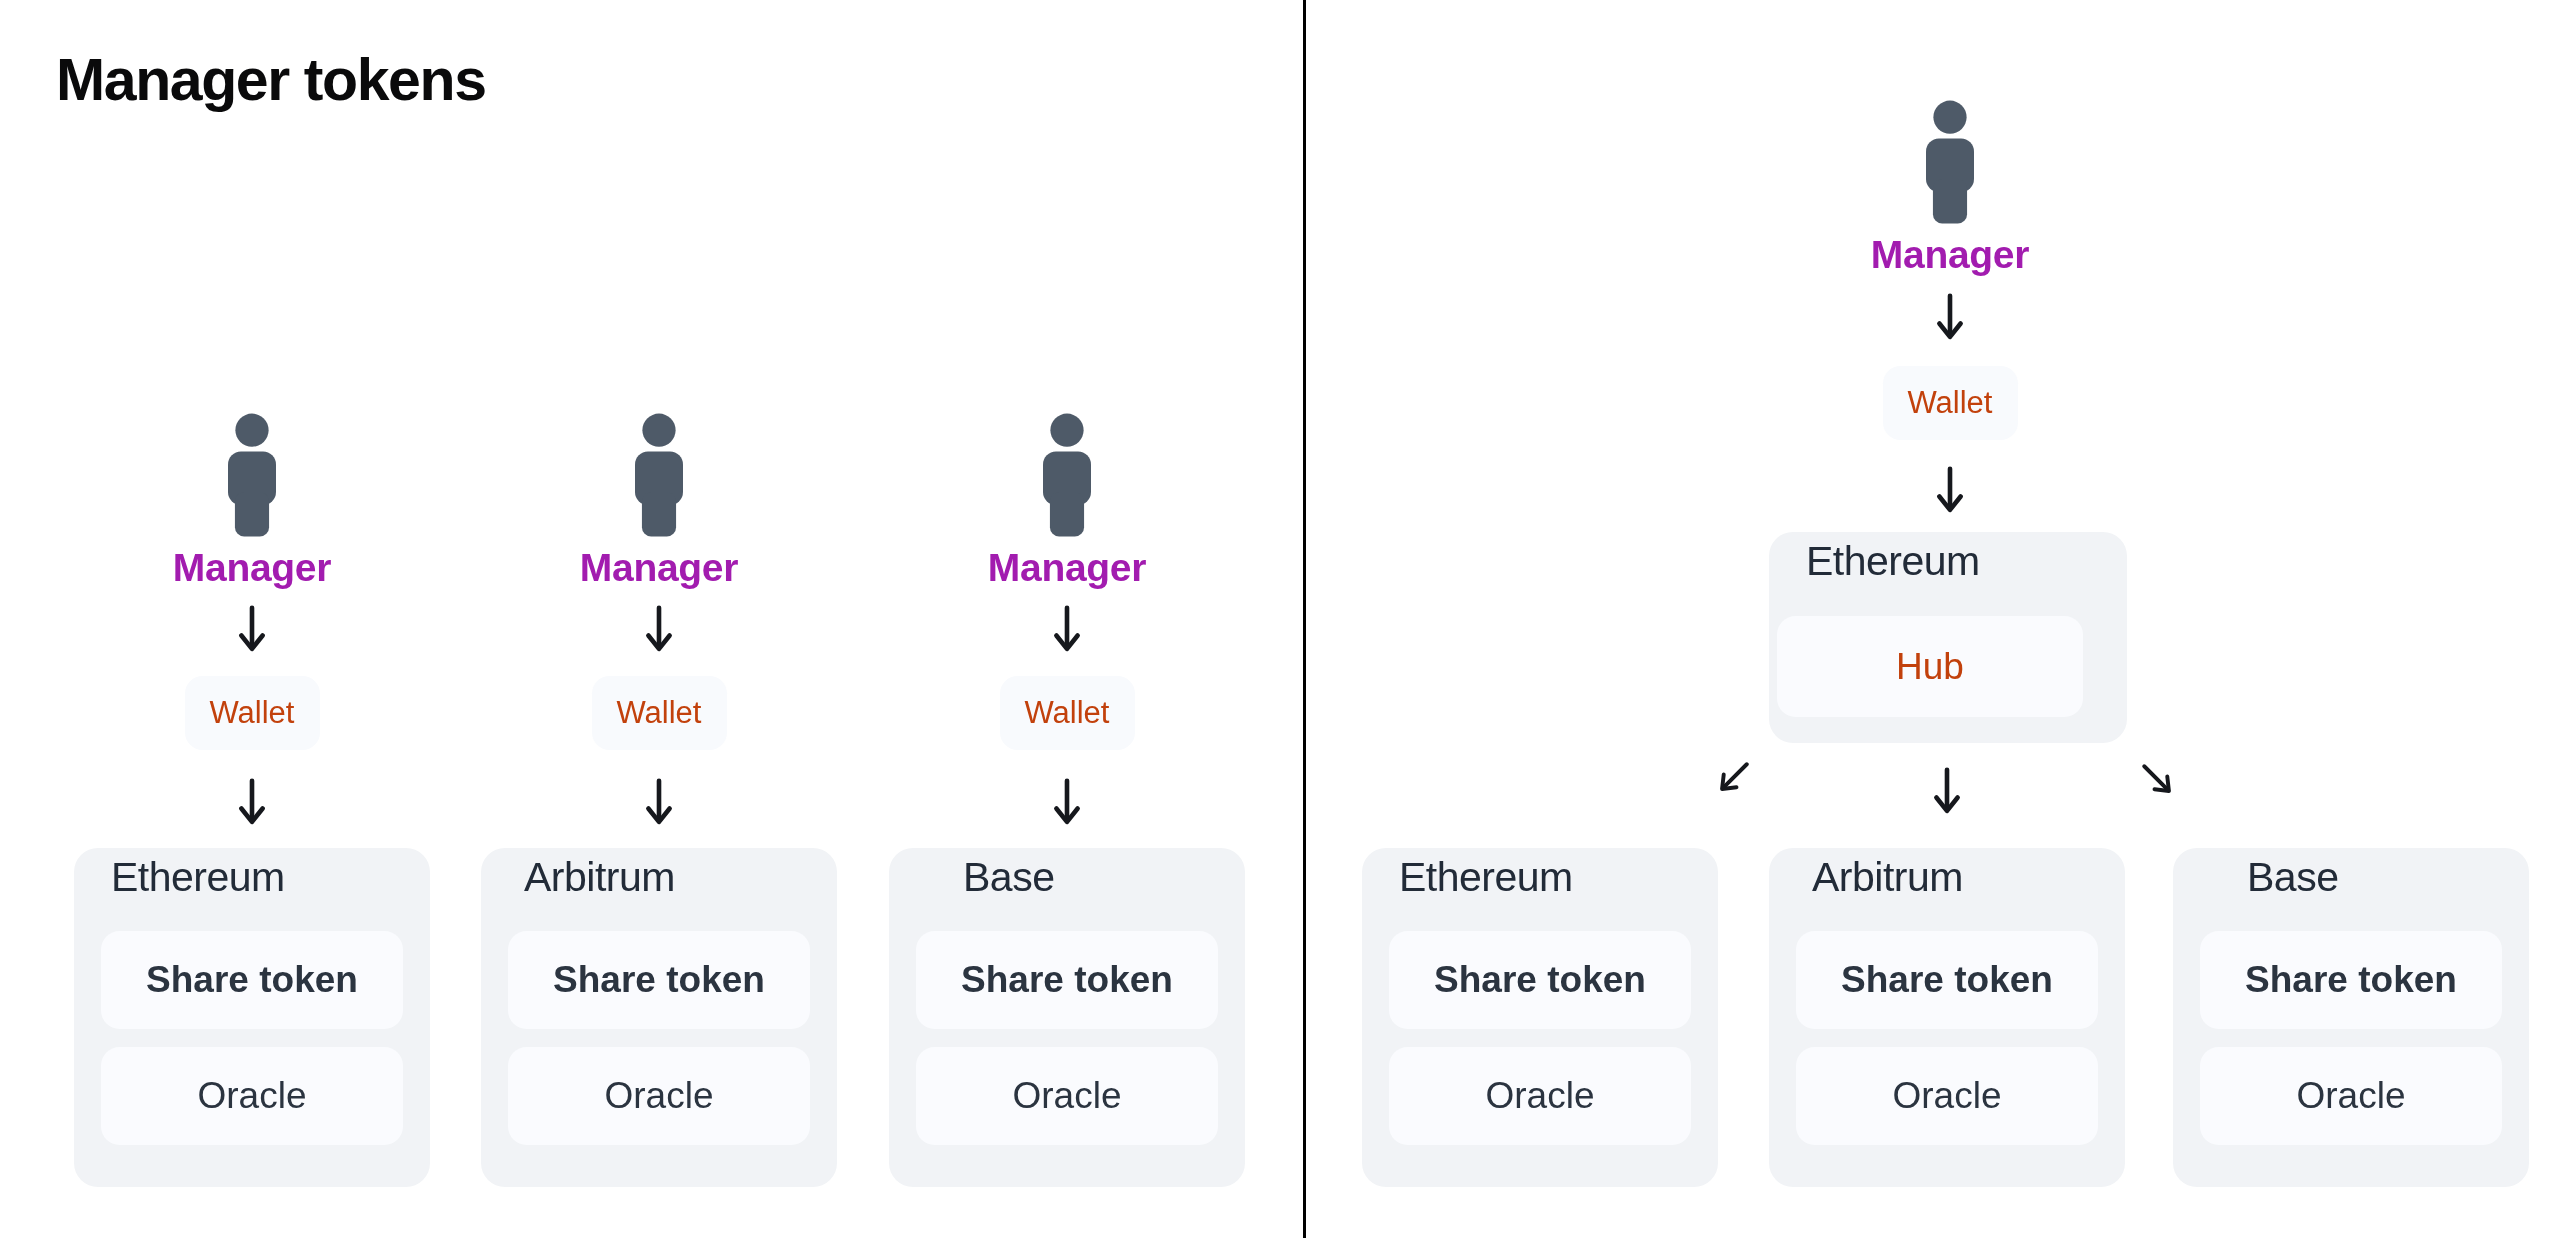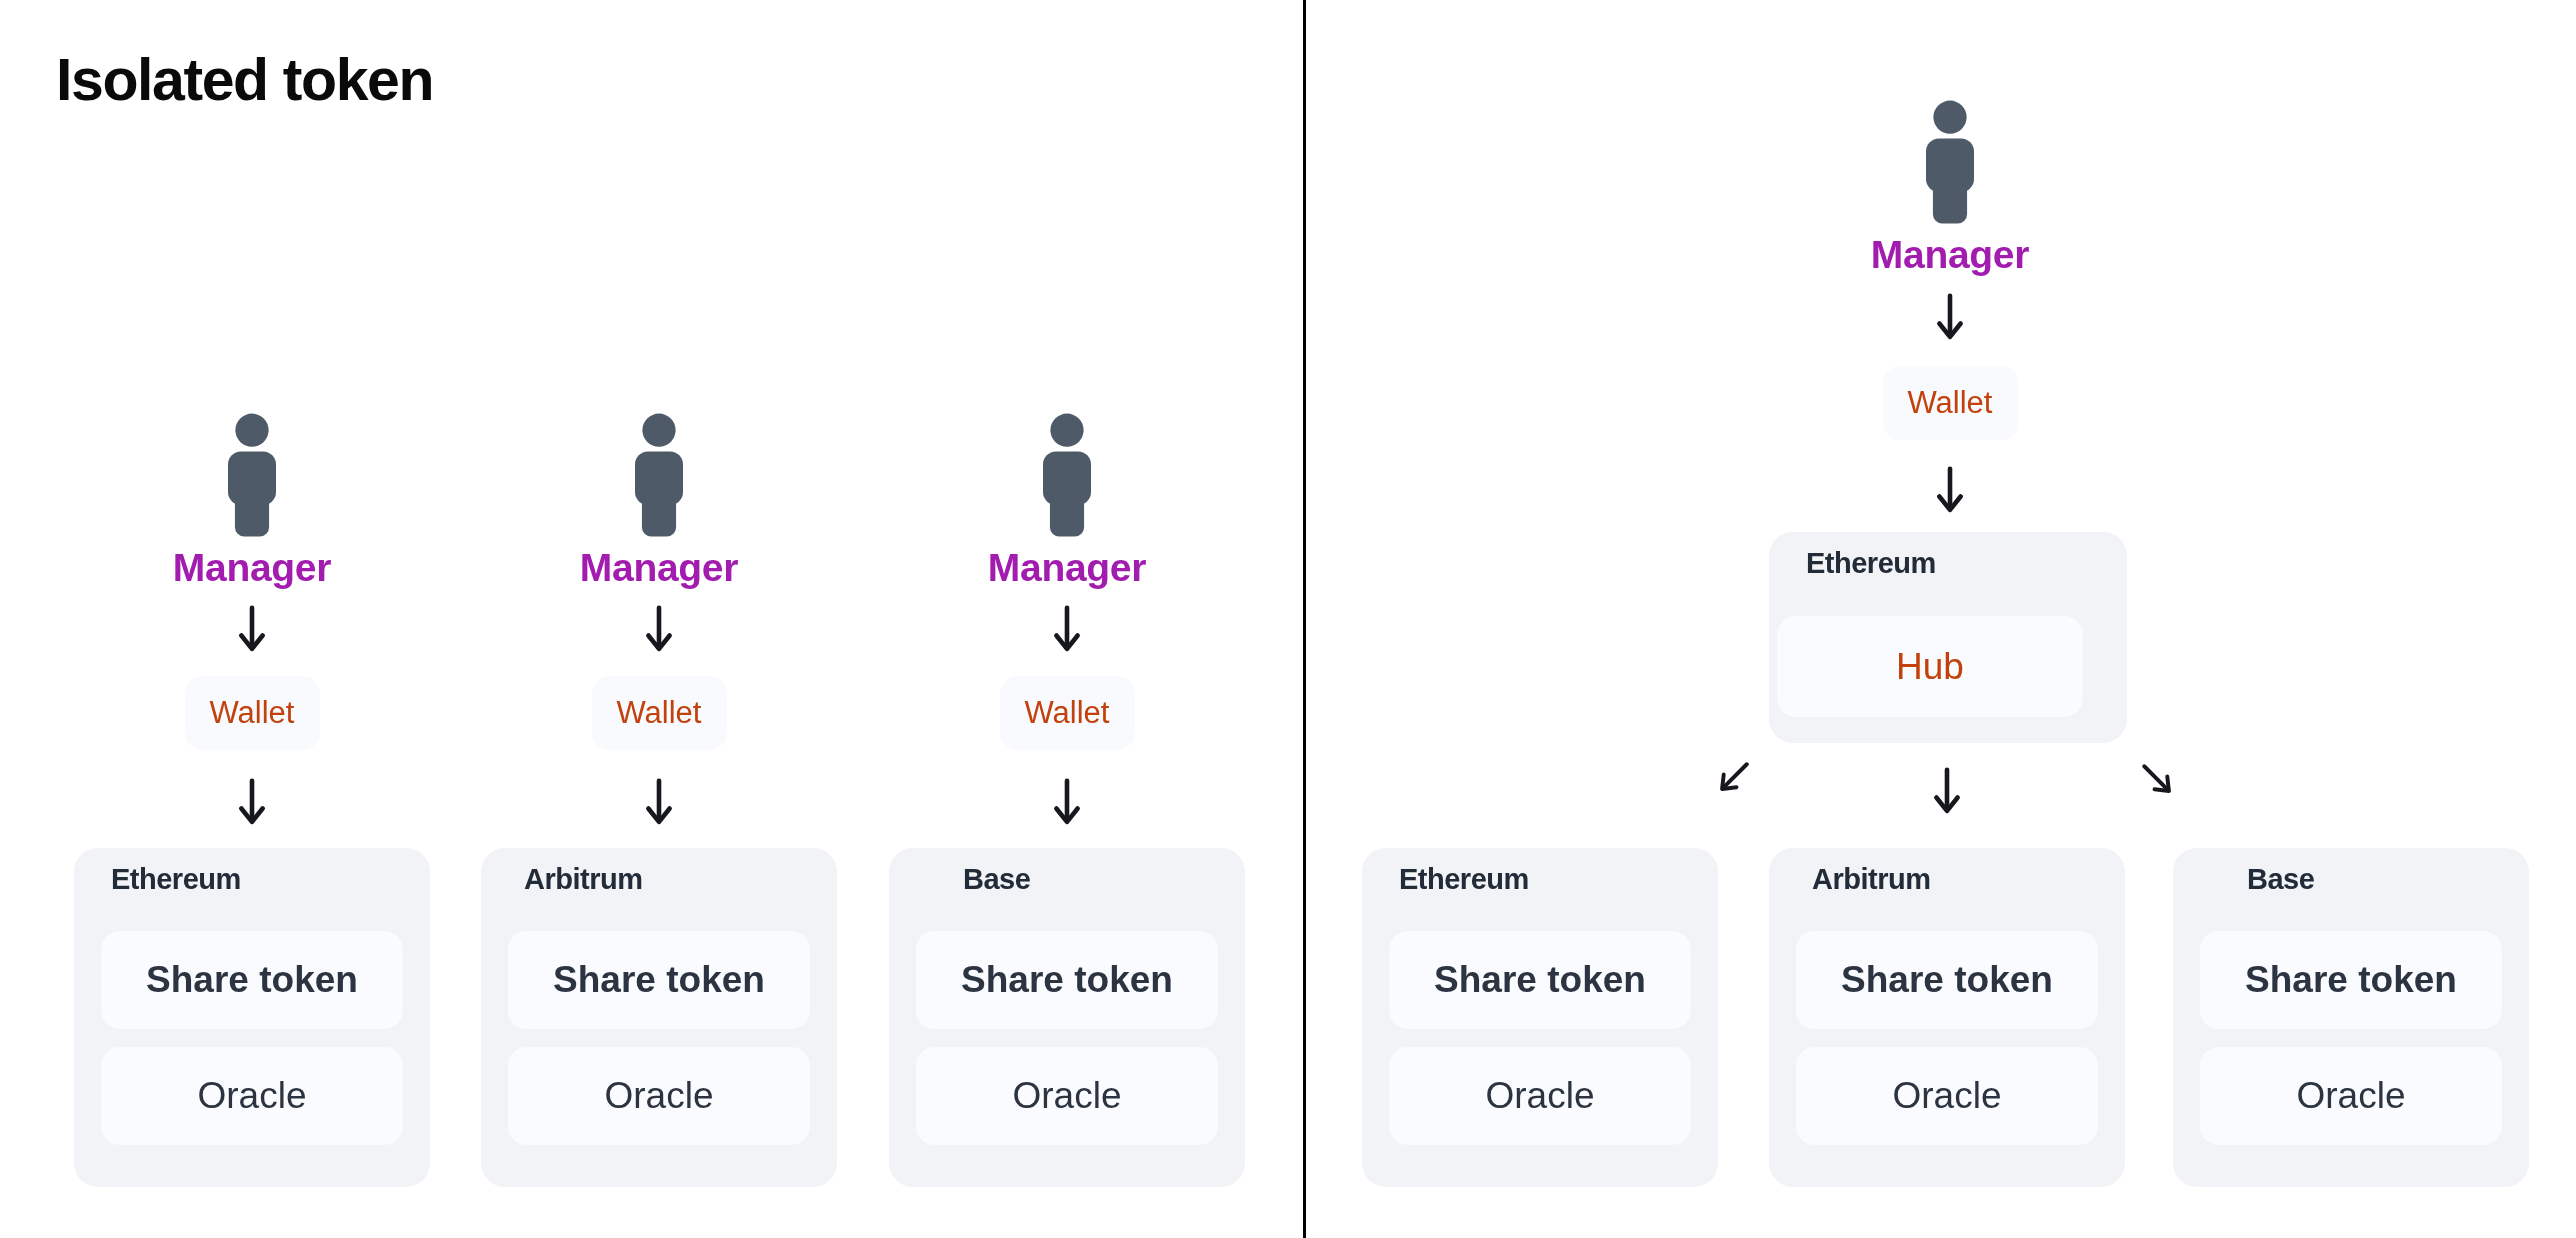--- a/index.html
+++ b/index.html
@@ -32,21 +32,21 @@
     width:135px;height:74px;border-radius:17.6px;background:#f8fafd;
     display:flex;align-items:center;justify-content:center;
     font-size:31px;color:#c2410c;
   }
 
   
   .chain-card{
     position:absolute;top:848px;width:356px;height:339px;border-radius:24px;background:#f1f3f6;
   }
   .chain-head{
-    position:absolute;top:15px;font-size:29px;font-weight:700;color:#222b38;letter-spacing:-0.5px;white-space:nowrap;
+    position:absolute;top:6px;font-size:41px;font-weight:400;color:#222b38;letter-spacing:-0.5px;white-space:nowrap;
   }
   .head-pad-a{left:37px;}
   .head-pad-b{left:43px;}
   .head-pad-c{left:74px;}
   .inner-box{
     position:absolute;left:27px;width:302px;border-radius:18.6px;background:#fafbfe;
     display:flex;align-items:center;justify-content:center;font-size:37px;color:#2b3440;
   }
   .inner-box.box-1{top:83px;height:98px;font-weight:bold;}
   .inner-box.box-2{top:199px;height:98px;text-align:center;}
@@ -82,21 +82,21 @@
     </g>
     <g id="def-arrow" fill="none" stroke="#16181d" stroke-width="5" stroke-linecap="round" stroke-linejoin="round">
       <path d="M15 3 L15 46"></path>
       <path d="M3.5 33 L15 47.5 L26.5 33"></path>
     </g>
   </defs>
 </svg>
 
 <div class="canvas">
 
-  <div class="panel-title title-left">Isolated token</div>
+  <div class="panel-title title-left">Manager tokens</div>
   <div class="divider"></div>
 
   <div class="col col-left" style="left:150px;top:413px;">
     <div class="person">
         <svg viewBox="0 0 52 133">
           <use href="#def-person"></use>
         </svg>
       </div>
     <div class="manager-label">Manager</div>
     <div class="arrow arrow-1">

